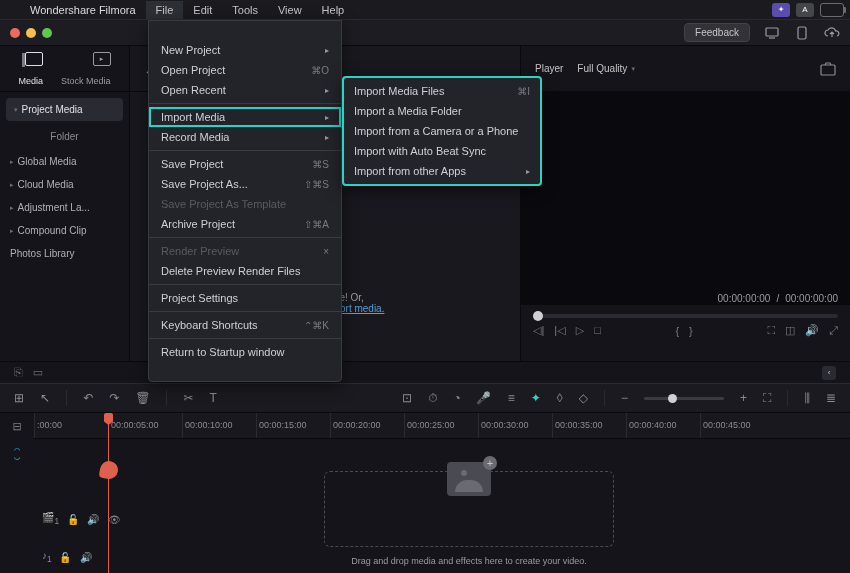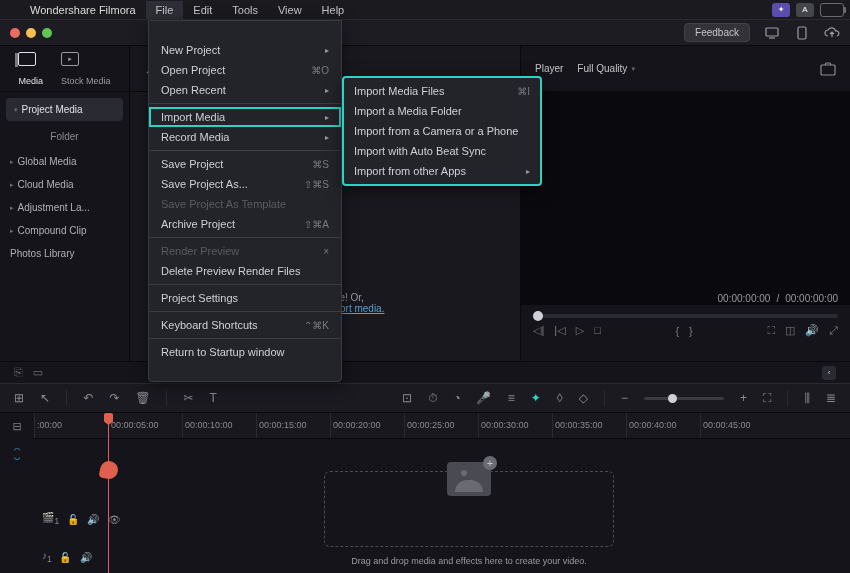--- a/index.html
+++ b/index.html
@@ -19,21 +19,21 @@
 .traffic { display:flex; gap:6px; }
 .tl { width:10px; height:10px; border-radius:50%; }
 .tl.r{background:#ed6a5e;}.tl.y{background:#f4bf4f;}.tl.g{background:#61c554;}
 .proj-title { margin-left:120px; color:#c5c5c8; font-size:11px; }
 .feedback-btn { margin-left:auto; background:#323238; border:1px solid #424248; border-radius:4px; padding:3px 10px; font-size:10px; color:#c5c5c8; }
 .title-icon { width:16px; height:14px; display:flex; align-items:center; justify-content:center; color:#9a9aa0; margin-left:6px; }
 
 .workspace { display:flex; height:315px; }
 .left-col { width:130px; background:#14141a; border-right:1px solid #0a0a0e; }
 .tabs { display:flex; height:46px; align-items:center; justify-content:center; gap:18px; border-bottom:1px solid #0a0a0e; }
-.tab { display:flex; flex-direction:column; align-items:flex-start; gap:10px; font-size:9px; color:#9a9aa0; }
+.tab { display:flex; flex-direction:column; align-items:flex-end; gap:10px; font-size:9px; color:#9a9aa0; }
 .tab.active { color:#e0e0e4; }
 .tab-icon { width:18px; height:14px; border:1.5px solid currentColor; border-radius:2px; }
 .media-icon { position:relative; }
 .media-icon::before { content:""; position:absolute; left:-4px; top:0; width:3px; height:14px; background:currentColor; opacity:0.5; }
 .stock-icon { border-radius:2px; display:flex; align-items:center; justify-content:center; }
 .stock-icon::after { content:"▸"; font-size:7px; }
 
 .side-list { padding-top:4px; }
 .side-item { display:flex; align-items:center; padding:6px 10px; font-size:10px; color:#b0b0b4; gap:4px; }
 .side-item.sel { background:#2a2a32; border-radius:4px; margin:2px 6px; padding:6px 8px; color:#e0e0e4; }

